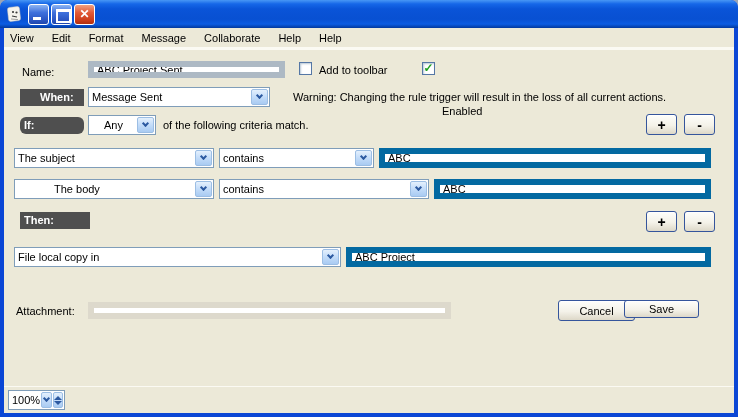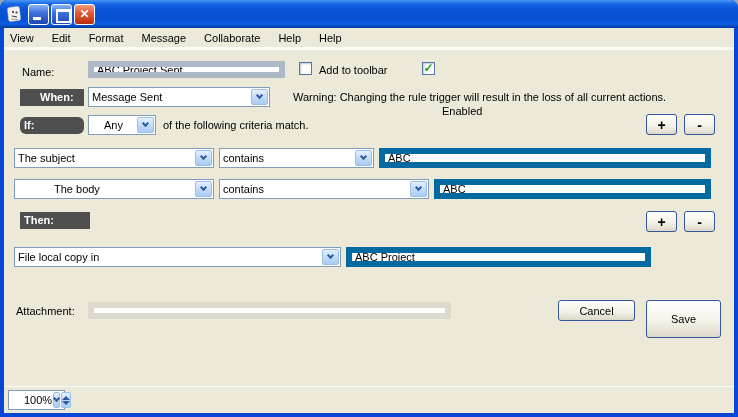--- a/index.html
+++ b/index.html
@@ -112,21 +112,21 @@
   
   .statusbar {
     position:absolute; left:4px; right:4px; bottom:4px; height:27px;
     border-top:1px solid #FBFAF3; background:#ECE9D8;
   }
   .zoomctl {
     position:absolute; left:4px; top:3px; width:57px; height:20px;
     background:#fff; border:1px solid #7F9DB9;
     display:flex; align-items:center; cursor:default;
   }
-  .zoom-text { flex:1; font-size:11px; padding-left:15px; }
+  .zoom-text { flex:1; font-size:11px; padding-left:3px; }
   .zoom-drop {
     width:15px; height:16px; margin:1px 0 1px 1px;
     background: linear-gradient(180deg,#E4F0FD 0%,#C3DCF9 50%,#A9CBF2 100%);
     border:1px solid #9CBEE4; border-radius:2px;
     display:flex; align-items:center; justify-content:center;
   }
   .zoom-spin {
     width:13px; height:16px; margin:1px 1px 1px 1px;
     background: linear-gradient(180deg,#E4F0FD 0%,#C3DCF9 50%,#A9CBF2 100%);
     border:1px solid #9CBEE4; border-radius:2px;
@@ -227,27 +227,27 @@
   <div class="section-label abs" style="left:20px; top:212px; width:70px;">Then:</div>
   <button class="xp-btn pm abs" style="left:646px; top:211px; width:31px; height:21px;">+</button>
   <button class="xp-btn pm abs" style="left:684px; top:211px; width:31px; height:21px;">-</button>
 
   <div class="combo abs" style="left:14px; top:247px; width:327px;">
     <span class="combo-text">File local copy in</span>
     <span class="combo-btn">
         <i class="chev"></i>
       </span>
   </div>
-  <input class="textbox abs" style="left: 346px; top: 247px; width: 305px;" value="ABC Project">
+  <input class="textbox abs" style="left: 346px; top: 247px; width: 365px;" value="ABC Project">
 
 
   <span class="label abs" style="left:16px; top:305px;text-align:center;">Attachment:</span>
   <input class="textbox flat abs" style="left: 88px; top: 302px; width: 363px;" value="">
   <button class="xp-btn abs" style="left:558px; top:300px; width:77px; height:21px;">Cancel</button>
-  <button class="xp-btn abs" style="left:646px; top:300px; width:75px; height:38px;">Save</button>
+  <button class="xp-btn abs" style="left:624px; top:300px; width:75px; height:18px;">Save</button>
 
   <div class="statusbar">
     <div class="zoomctl">
       <span class="zoom-text">100%</span>
       <span class="zoom-drop">
           <i class="chev"></i>
         </span>
       <span class="zoom-spin">
         <i class="tri-up"></i>
         <i class="tri-down"></i>

